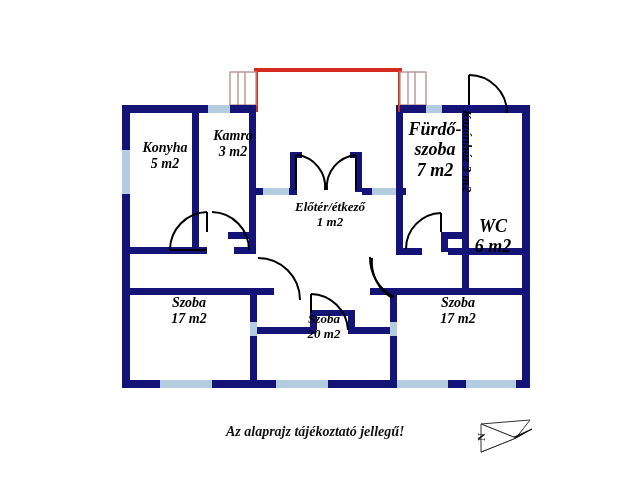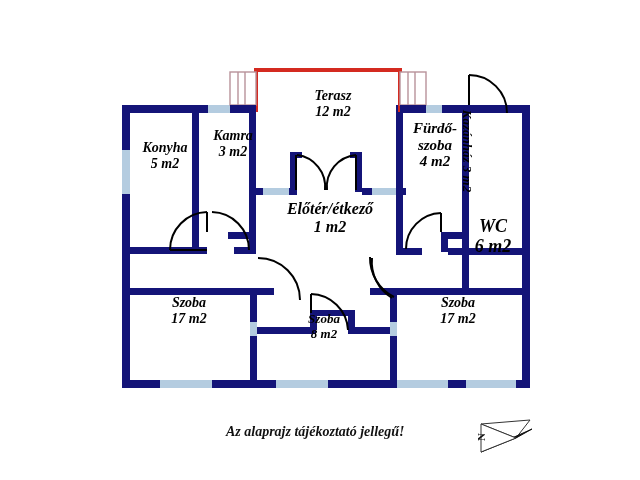--- a/index.html
+++ b/index.html
@@ -40,24 +40,24 @@
     line-height: 1.12;
     white-space: nowrap;
     pointer-events: none;
   }
   .room-label .rl-name { display: block; }
   .room-label .rl-area { display: block; }
 
   .rl-konyha   { left: 126px; top: 140px; width: 78px;  font-size: 14px; }
   .rl-kamra    { left: 203px; top: 128px; width: 60px;  font-size: 14px; text-align: center; }
   .rl-terasz   { left: 288px; top: 88px;  width: 90px;  font-size: 14px; }
-  .rl-furdo    { left: 404px; top: 120px; width: 62px;  font-size: 15px; }
+  .rl-furdo    { left: 404px; top: 120px; width: 62px;  font-size: 18px; }
   .rl-furdo .rl-name { line-height: 1.1; }
   .rl-wc       { left: 466px; top: 216px; width: 54px;  font-size: 18px; }
-  .rl-elotér   { left: 268px; top: 200px; width: 124px; font-size: 16px; }
+  .rl-elotér   { left: 268px; top: 200px; width: 124px; font-size: 13px; }
   .rl-szoba-l  { left: 148px; top: 295px; width: 82px;  font-size: 14px; }
   .rl-szoba-m  { left: 287px; top: 312px; width: 74px;  font-size: 13px; }
   .rl-szoba-r  { left: 417px; top: 295px; width: 82px;  font-size: 14px; }
 
   
   .rl-kazan {
     position: absolute;
     left: 474px;
     top: 103px;
     width: 96px;
@@ -234,29 +234,25 @@
   <div class="room-label rl-konyha">
     <span class="rl-name">Konyha</span>
     <span class="rl-area">5 m2</span>
   </div>
 
   <div class="room-label rl-kamra">
     <span class="rl-name">Kamra</span>
     <span class="rl-area">3 m2</span>
   </div>
 
-  <div class="room-label rl-terasz">
-    <span class="rl-name">Terasz</span>
-    <span class="rl-area">12 m2</span>
-  </div>
 
   <div class="room-label rl-furdo">
     <span class="rl-name">Fürdő-</span>
     <span class="rl-name">szoba</span>
-    <span class="rl-area">4 m2</span>
+    <span class="rl-area">7 m2</span>
   </div>
 
   <div class="rl-kazan">
     <span class="rl-name">Kazánház</span>
     <span class="rl-area">3 m2</span>
   </div>
 
   <div class="room-label rl-wc">
     <span class="rl-name">WC</span>
     <span class="rl-area">6 m2</span>
@@ -267,21 +263,21 @@
     <span class="rl-area">1 m2</span>
   </div>
 
   <div class="room-label rl-szoba-l">
     <span class="rl-name">Szoba</span>
     <span class="rl-area">17 m2</span>
   </div>
 
   <div class="room-label rl-szoba-m">
     <span class="rl-name">Szoba</span>
-    <span class="rl-area">8 m2</span>
+    <span class="rl-area">20 m2</span>
   </div>
 
   <div class="room-label rl-szoba-r">
     <span class="rl-name">Szoba</span>
     <span class="rl-area">17 m2</span>
   </div>
 
   <div id="caption-row">
     <div id="caption-text">Az alaprajz tájékoztató jellegű!</div>
   </div>

